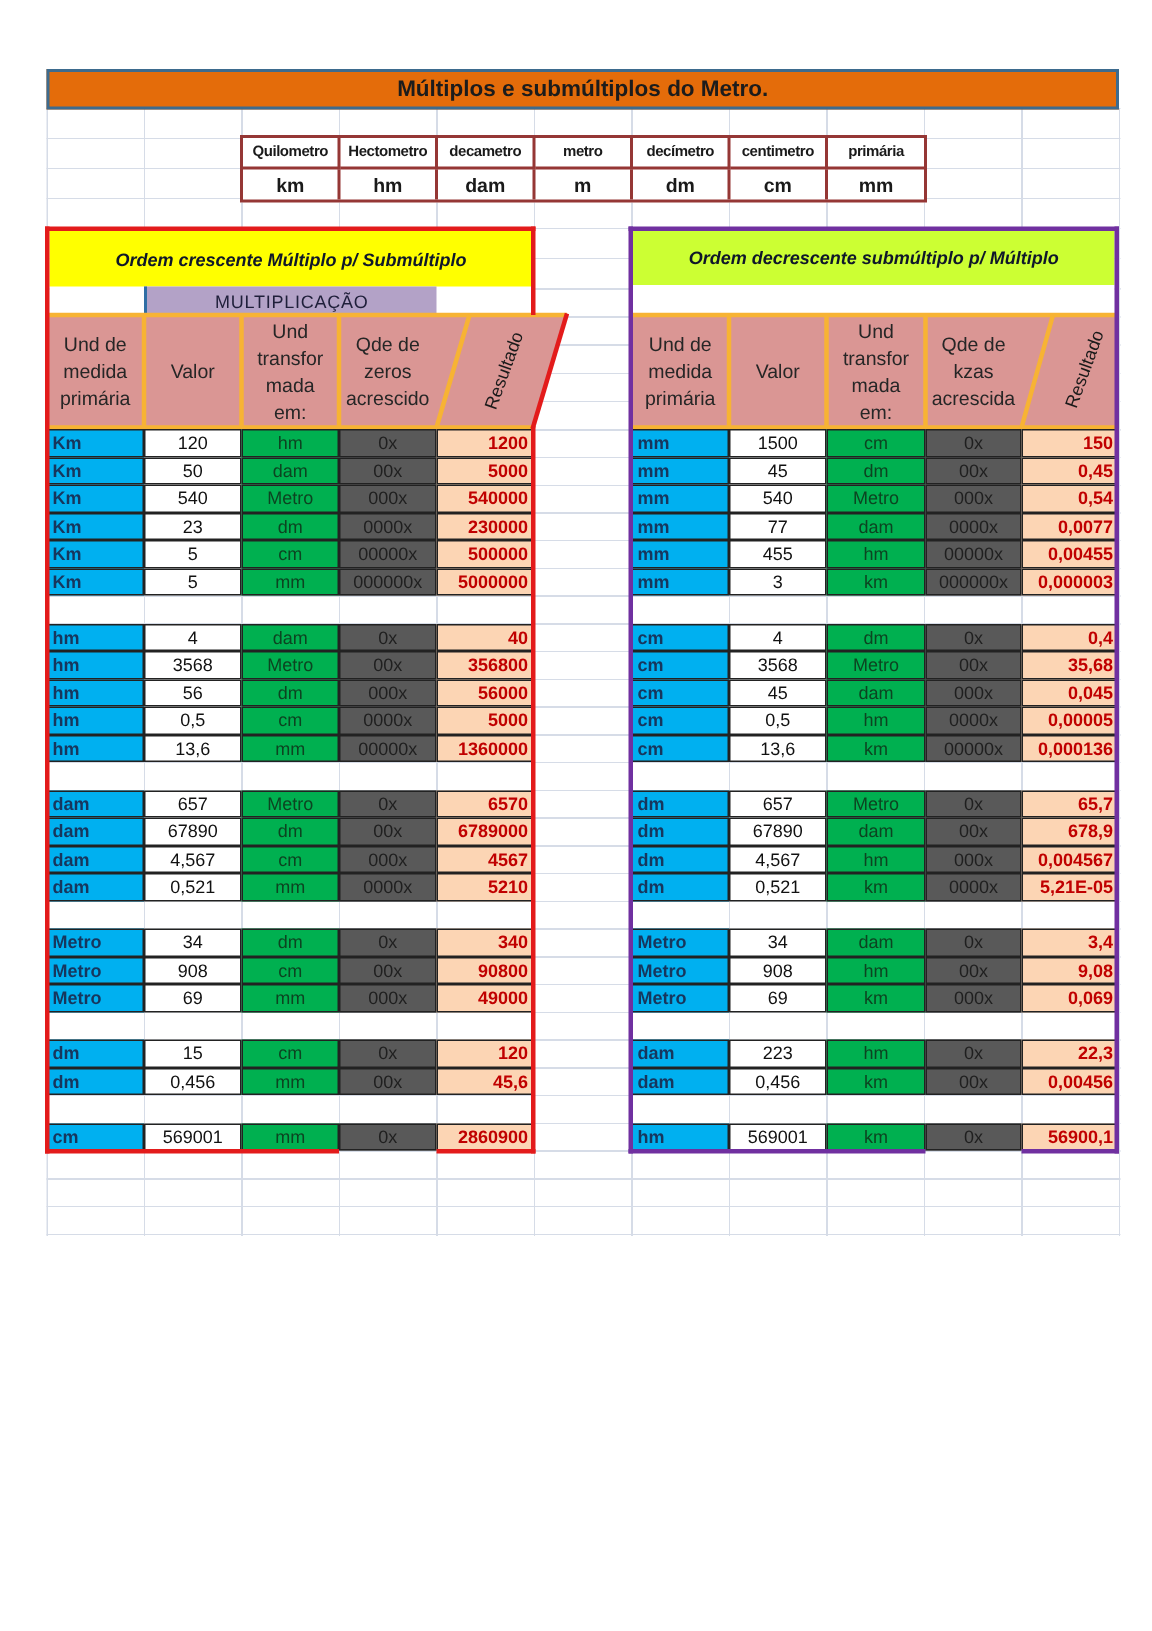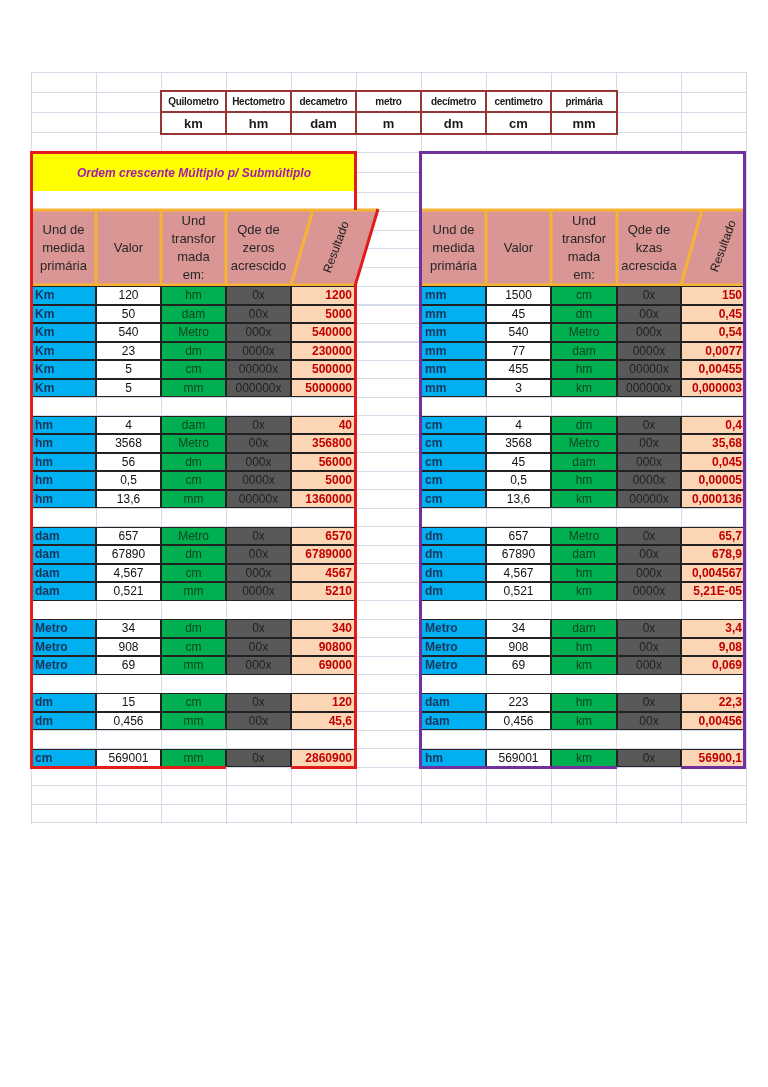--- a/index.html
+++ b/index.html
@@ -27,21 +27,21 @@
   .unit-table{left:160px;top:90px;width:458px;height:45px;border:2px solid var(--unit_table_border,#953735);z-index:2;background:#fff;
     display:grid;grid-template-columns:65px 65px 65px 65px 65px 65px 64px;grid-template-rows:21px 20px;}
   .u{border-right:2px solid var(--unit_table_border,#953735);display:flex;align-items:center;justify-content:center;white-space:nowrap;color:#1a1a1a;}
   .u.last{border-right:none;}
   .u.name{font-size:10px;font-weight:bold;letter-spacing:-0.3px;border-bottom:2px solid var(--unit_table_border,#953735);}
   .u.sym{font-size:13px;font-weight:bold;}
 
   
   .backdrop{background:#fff;z-index:1;}
 
-  .heading{display:flex;align-items:center;justify-content:center;font-weight:bold;font-style:italic;font-size:12px;color:#a21caf;z-index:2;white-space:nowrap;}
+  .heading{display:flex;align-items:center;justify-content:center;font-weight:bold;font-style:italic;font-size:12px;color:#0f172a;z-index:2;white-space:nowrap;}
   .l-heading{left:33px;top:154px;width:322px;height:37px;background:var(--left_heading_bg,#ffff00);}
   .r-heading{left:422px;top:154px;width:321px;height:36px;background:var(--right_heading_bg,#ccff33);}
 
   .op{display:flex;align-items:center;justify-content:center;font-size:12px;letter-spacing:0.5px;z-index:2;}
   .l-op{left:96px;top:191px;width:195px;height:19px;background:var(--multiplication_bg,#b3a2c7);border-left:2px solid #2f6ea5;color:#1f1f3a;}
   .r-op{left:486px;top:190px;width:195px;height:19px;background:var(--division_bg,#558ed5);color:#102a52;}
 
   
   .hsvg{z-index:2;}
   .hsvg .pink{fill:var(--header_bg,#da9694);}
@@ -74,40 +74,42 @@
 </style>
 </head>
 <body>
 
 <div id="page">
 
   <div class="grid grid-a"></div>
   <div class="grid grid-b"></div>
   <div class="grid grid-c"></div>
 
+  <div class="abs title-bar">Múltiplos e submúltiplos do Metro.</div>
 
   <div class="abs unit-table">
     <div class="u name">Quilometro</div>
     <div class="u name">Hectometro</div>
     <div class="u name">decametro</div>
     <div class="u name">metro</div>
     <div class="u name">decímetro</div>
     <div class="u name">centimetro</div>
     <div class="u name last">primária</div>
     <div class="u sym">km</div>
     <div class="u sym">hm</div>
     <div class="u sym">dam</div>
     <div class="u sym">m</div>
     <div class="u sym">dm</div>
     <div class="u sym">cm</div>
     <div class="u sym last">mm</div>
   </div>
 
   <div class="abs backdrop" style="left:33px;top:154px;width:322px;height:56px;"></div>
   <div class="abs heading l-heading">Ordem crescente Múltiplo p/ Submúltiplo</div>
+  <div class="abs op l-op">MULTIPLICAÇÃO</div>
 
   <svg class="abs hsvg" style="left:31px;top:207px;" width="352" height="80" viewBox="0 0 352 80">
     <polygon class="pink" points="0,3 347,3 324,78 0,78"></polygon>
     <line class="orange" x1="0" y1="3" x2="347" y2="3"></line>
     <line class="orange" x1="0" y1="78" x2="324" y2="78"></line>
     <line class="orange" x1="65" y1="3" x2="65" y2="78"></line>
     <line class="orange" x1="130" y1="3" x2="130" y2="78"></line>
     <line class="orange" x1="195" y1="3" x2="195" y2="78"></line>
     <line class="orange" x1="282" y1="3" x2="260" y2="78"></line>
     <line class="red" x1="347" y1="2" x2="324" y2="79"></line>
@@ -252,21 +254,21 @@
         <div class="c c-value">908</div>
         <div class="c c-to">cm</div>
         <div class="c c-zeros">00x</div>
         <div class="c c-result">90800</div>
       </div>
       <div class="drow" style="top: 370px;">
         <div class="c c-unit">Metro</div>
         <div class="c c-value">69</div>
         <div class="c c-to">mm</div>
         <div class="c c-zeros">000x</div>
-        <div class="c c-result">69000</div>
+        <div class="c c-result">49000</div>
       </div>
       <div class="drow" style="top: 407px;">
         <div class="c c-unit">dm</div>
         <div class="c c-value">15</div>
         <div class="c c-to">cm</div>
         <div class="c c-zeros">0x</div>
         <div class="c c-result">120</div>
       </div>
       <div class="drow" style="top: 425.5px;">
         <div class="c c-unit">dm</div>
@@ -285,20 +287,21 @@
     </div>
 
   <div class="abs fr fr-red" style="left:30px;top:151px;width:327px;height:3px;"></div>
   <div class="abs fr fr-red" style="left:30px;top:151px;width:3px;height:618px;"></div>
   <div class="abs fr fr-red" style="left:354px;top:151px;width:3px;height:59px;"></div>
   <div class="abs fr fr-red" style="left:354px;top:284px;width:3px;height:485px;"></div>
   <div class="abs fr fr-red" style="left:30px;top:766px;width:196px;height:3px;"></div>
   <div class="abs fr fr-red" style="left:291px;top:766px;width:66px;height:3px;"></div>
 
   <div class="abs backdrop" style="left:422px;top:154px;width:321px;height:56px;"></div>
+  <div class="abs heading r-heading">Ordem decrescente submúltiplo p/ Múltiplo</div>
 
   <svg class="abs hsvg" style="left:421px;top:207px;" width="325" height="80" viewBox="0 0 325 80">
     <polygon class="pink" points="0,3 325,3 325,78 0,78"></polygon>
     <line class="orange" x1="0" y1="3" x2="325" y2="3"></line>
     <line class="orange" x1="0" y1="78" x2="325" y2="78"></line>
     <line class="orange" x1="65" y1="3" x2="65" y2="78"></line>
     <line class="orange" x1="130" y1="3" x2="130" y2="78"></line>
     <line class="orange" x1="196" y1="3" x2="196" y2="78"></line>
     <line class="orange" x1="281" y1="3" x2="260" y2="78"></line>
   </svg>

